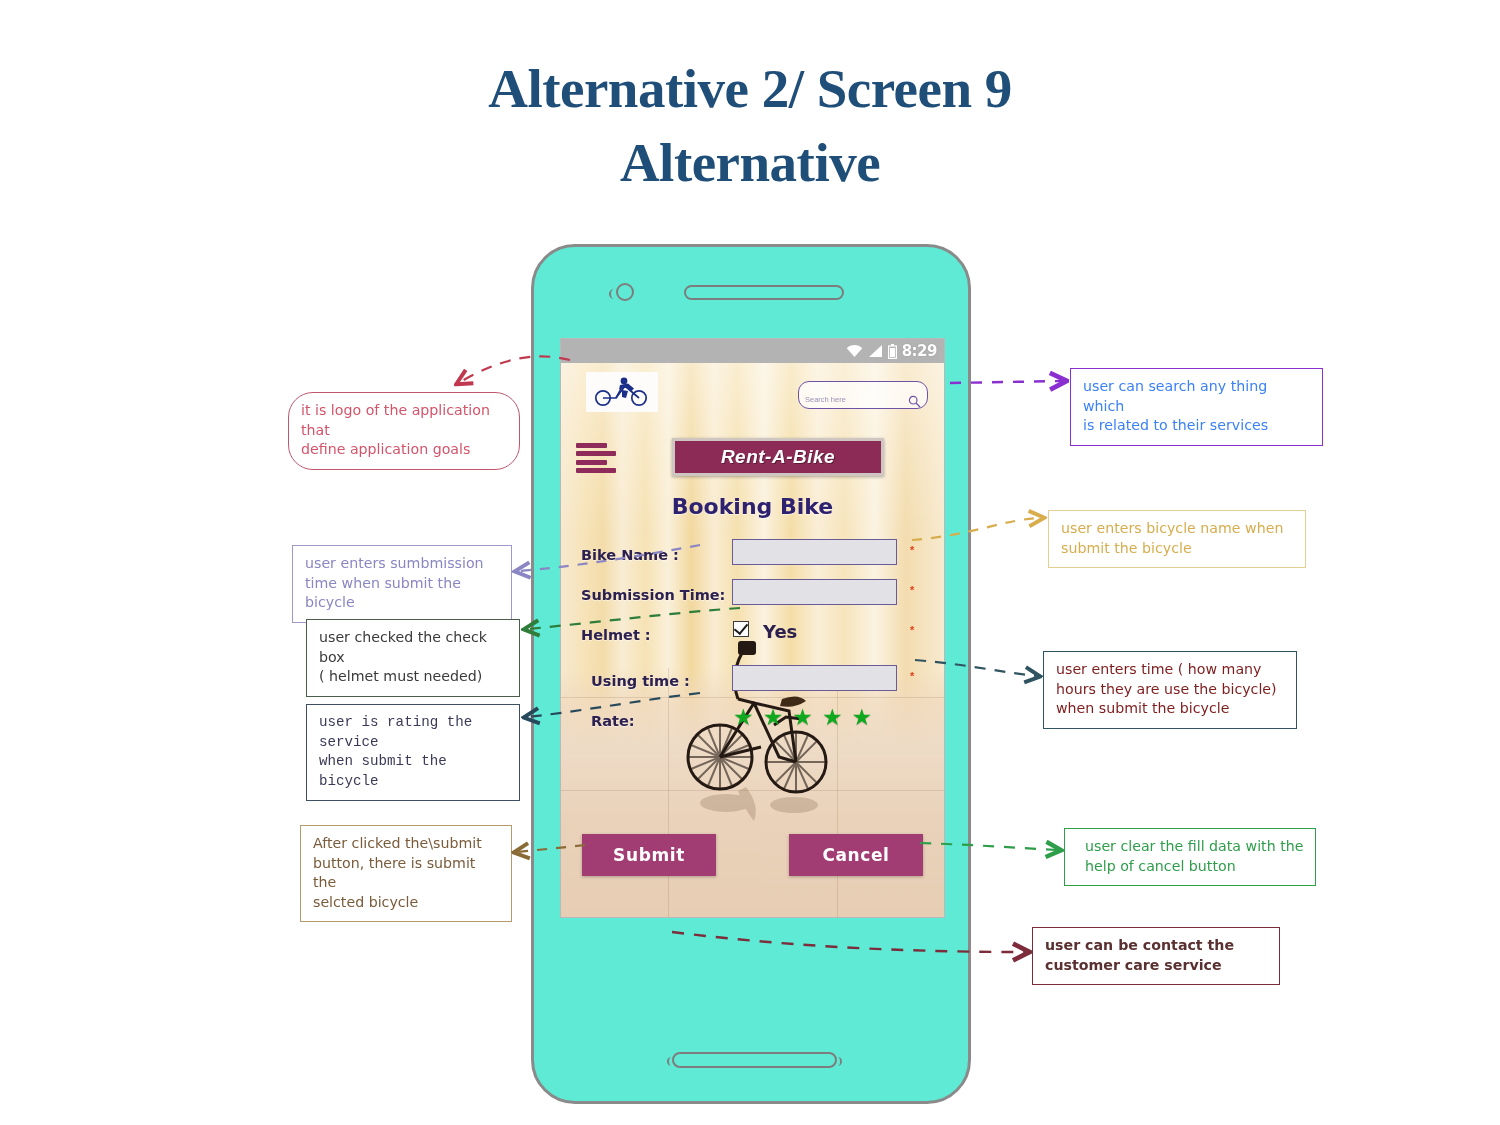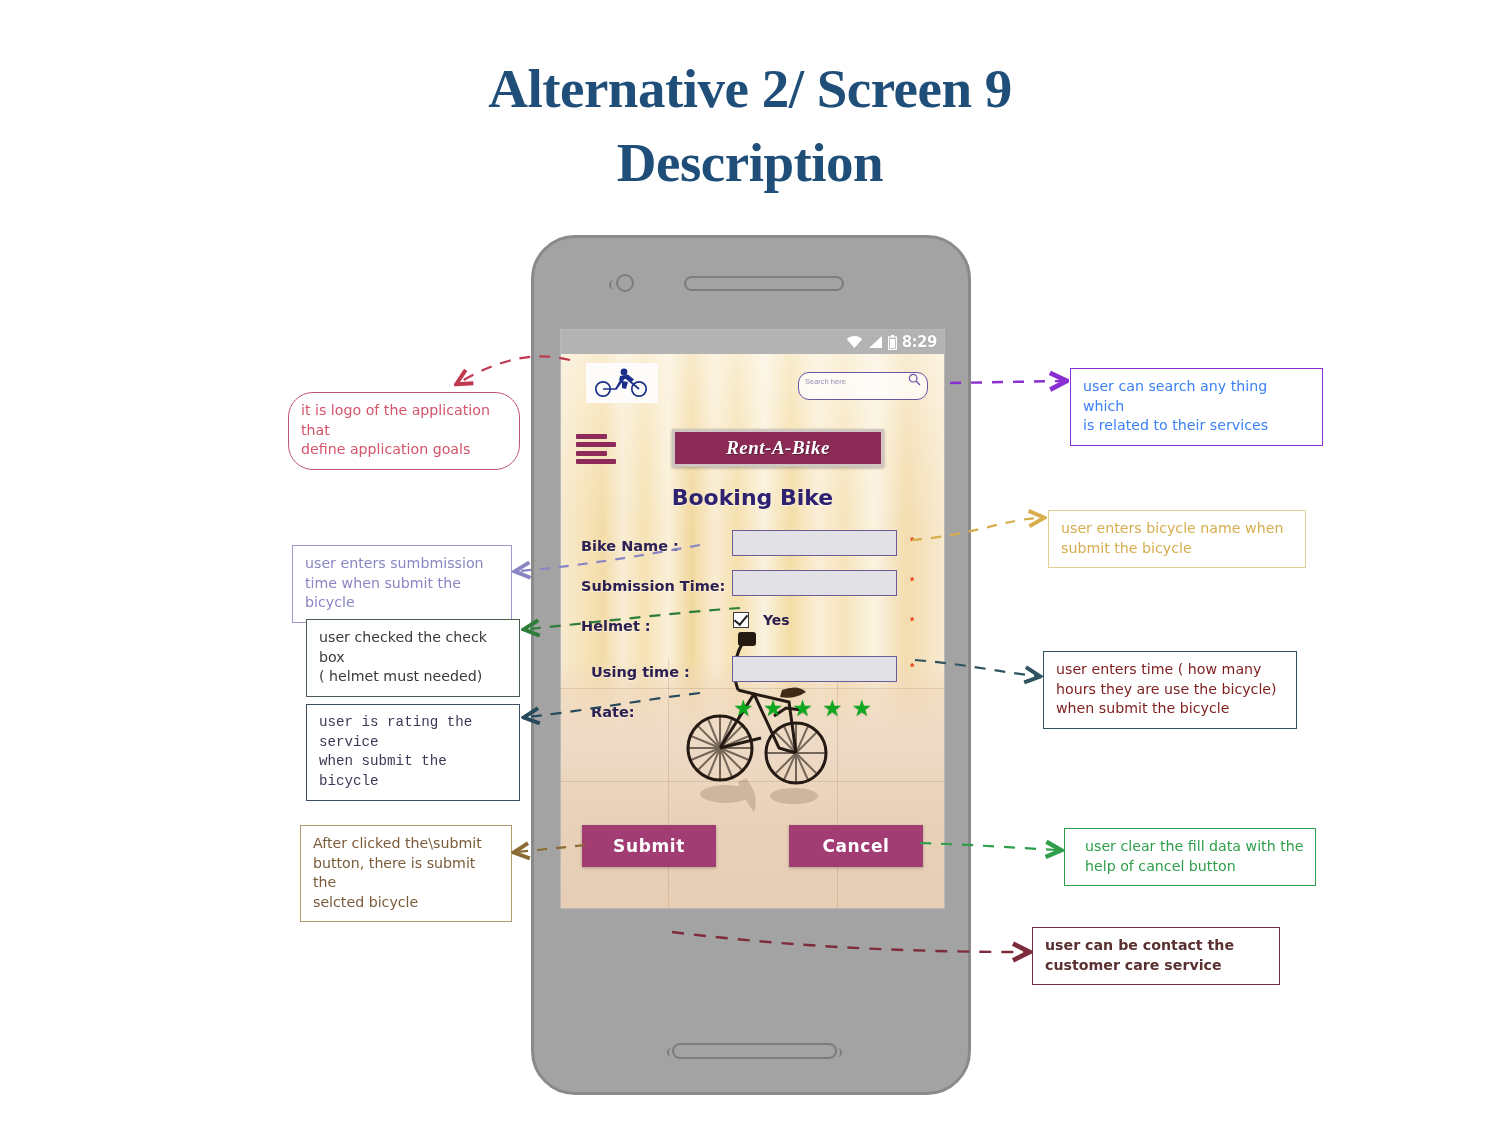--- a/index.html
+++ b/index.html
@@ -18,25 +18,25 @@
     font-family:"Liberation Serif", serif;
     font-weight:bold;
     font-size:55px;
     line-height:74px;
     color:#1f4e79;
     letter-spacing:-0.5px;
   }
 
   
   .phone{
-    position:absolute;left:531px;top:235px;
+    position:absolute;left:531px;top:244px;
     width:440px;height:860px;
     border:3px solid #8a8a8a;
     border-radius:44px;
-    background:#a3a3a3;
+    background:#5eead4;
     box-sizing:border-box;
   }
   .phone-cam{
     position:absolute;left:82px;top:36px;width:18px;height:18px;
     border:2.5px solid #7d7d7d;border-radius:50%;box-sizing:border-box;
   }
   .phone-cam:before{
     content:"";position:absolute;left:-9px;top:4px;width:5px;height:10px;
     border-left:2.5px solid #7d7d7d;border-radius:6px 0 0 6px;
   }
@@ -104,21 +104,21 @@
   .logo-plate{
     position:absolute;left:25px;top:33px;width:72px;height:40px;
     background:#fdfcfa;z-index:5;
     display:flex;align-items:center;justify-content:center;
   }
 
   .search-box{
     position:absolute;right:16px;top:42px;width:130px;height:21px;
     border:1.5px solid #6d53a8;border-radius:11px;
     background:rgba(255,255,255,.72);
-    display:flex;align-items:flex-end;padding:13px 6px;box-sizing:border-box;
+    display:flex;align-items:flex-start;padding:13px 6px;box-sizing:border-box;
     z-index:5;
   }
   .search-box .ph{
     flex:1;font-size:7.5px;color:#9a8fb5;
     font-family:"Liberation Sans",sans-serif;
     white-space:nowrap;overflow:hidden;
   }
 
   .hamburger{
     position:absolute;left:15px;top:104px;width:40px;height:30px;z-index:5;
@@ -132,21 +132,21 @@
 
   .brand-banner{
     position:absolute;left:111px;top:99px;width:212px;height:38px;
     background:#8d2b57;
     border:3px solid #cfc6c2;
     box-sizing:border-box;z-index:5;
     display:flex;align-items:center;justify-content:center;
     box-shadow:0 1px 3px rgba(0,0,0,.3);
   }
   .brand-banner span{
-    font-family:Liberation Serif, serif;
+    font-family:Liberation Sans, sans-serif;
     font-style:italic;font-weight:bold;
     font-size:19px;color:#ffffff;letter-spacing:.5px;
     text-shadow:1px 1px 0 rgba(0,0,0,.35);
   }
 
   .screen-title{
     position:absolute;left:0;right:0;top:155px;text-align:center;z-index:5;
     font-size:22px;font-weight:bold;color:#2d2170;
     font-family:"DejaVu Sans", sans-serif;
     text-shadow:0 1px 1px rgba(255,255,255,.6);
@@ -177,21 +177,21 @@
   .cbox{
     position:absolute;left:172px;top:2px;width:16px;height:16px;
     border:1.5px solid #3a3a3a;background:#fdfdfd;box-sizing:border-box;
   }
   .cbox:after{
     content:"";position:absolute;left:3px;top:-1px;width:6px;height:11px;
     border:solid #1b1b1b;border-width:0 2.5px 2.5px 0;
     transform:rotate(40deg);
   }
   .cbox-label{
-    position:absolute;left:202px;top:2px;font-size:14px;color:#2b2050;
+    position:absolute;left:202px;top:2px;font-size:18px;color:#2b2050;
     font-weight:600;font-family:"DejaVu Sans", sans-serif;
   }
   .stars{position:absolute;left:172px;top:2px;display:flex;gap:9px;}
   .star{color:#0fa81f;font-size:23px;line-height:21px;
         text-shadow:0 1px 1px rgba(0,0,0,.18);}
 
   .btn-row{position:absolute;left:0;right:0;top:495px;z-index:5;}
   .btn{
     position:absolute;top:0;width:134px;height:42px;
     background:#a23d74;
@@ -218,21 +218,21 @@
   
   .overlay{position:absolute;left:0;top:0;width:1500px;height:1125px;pointer-events:none;z-index:30;}
 </style>
 </head>
 <body>
 
 <div class="stage">
 
   <div class="page-title">
     <div>Alternative 2/ Screen 9</div>
-    <div>Description</div>
+    <div>Alternative</div>
   </div>
 
   <div class="phone">
     <div class="phone-cam"></div>
     <div class="phone-speaker"></div>
     <div class="phone-home"></div>
 
     <div class="screen">
       <div class="screen-bg"></div>
       <div class="screen-bg-lower"></div>

